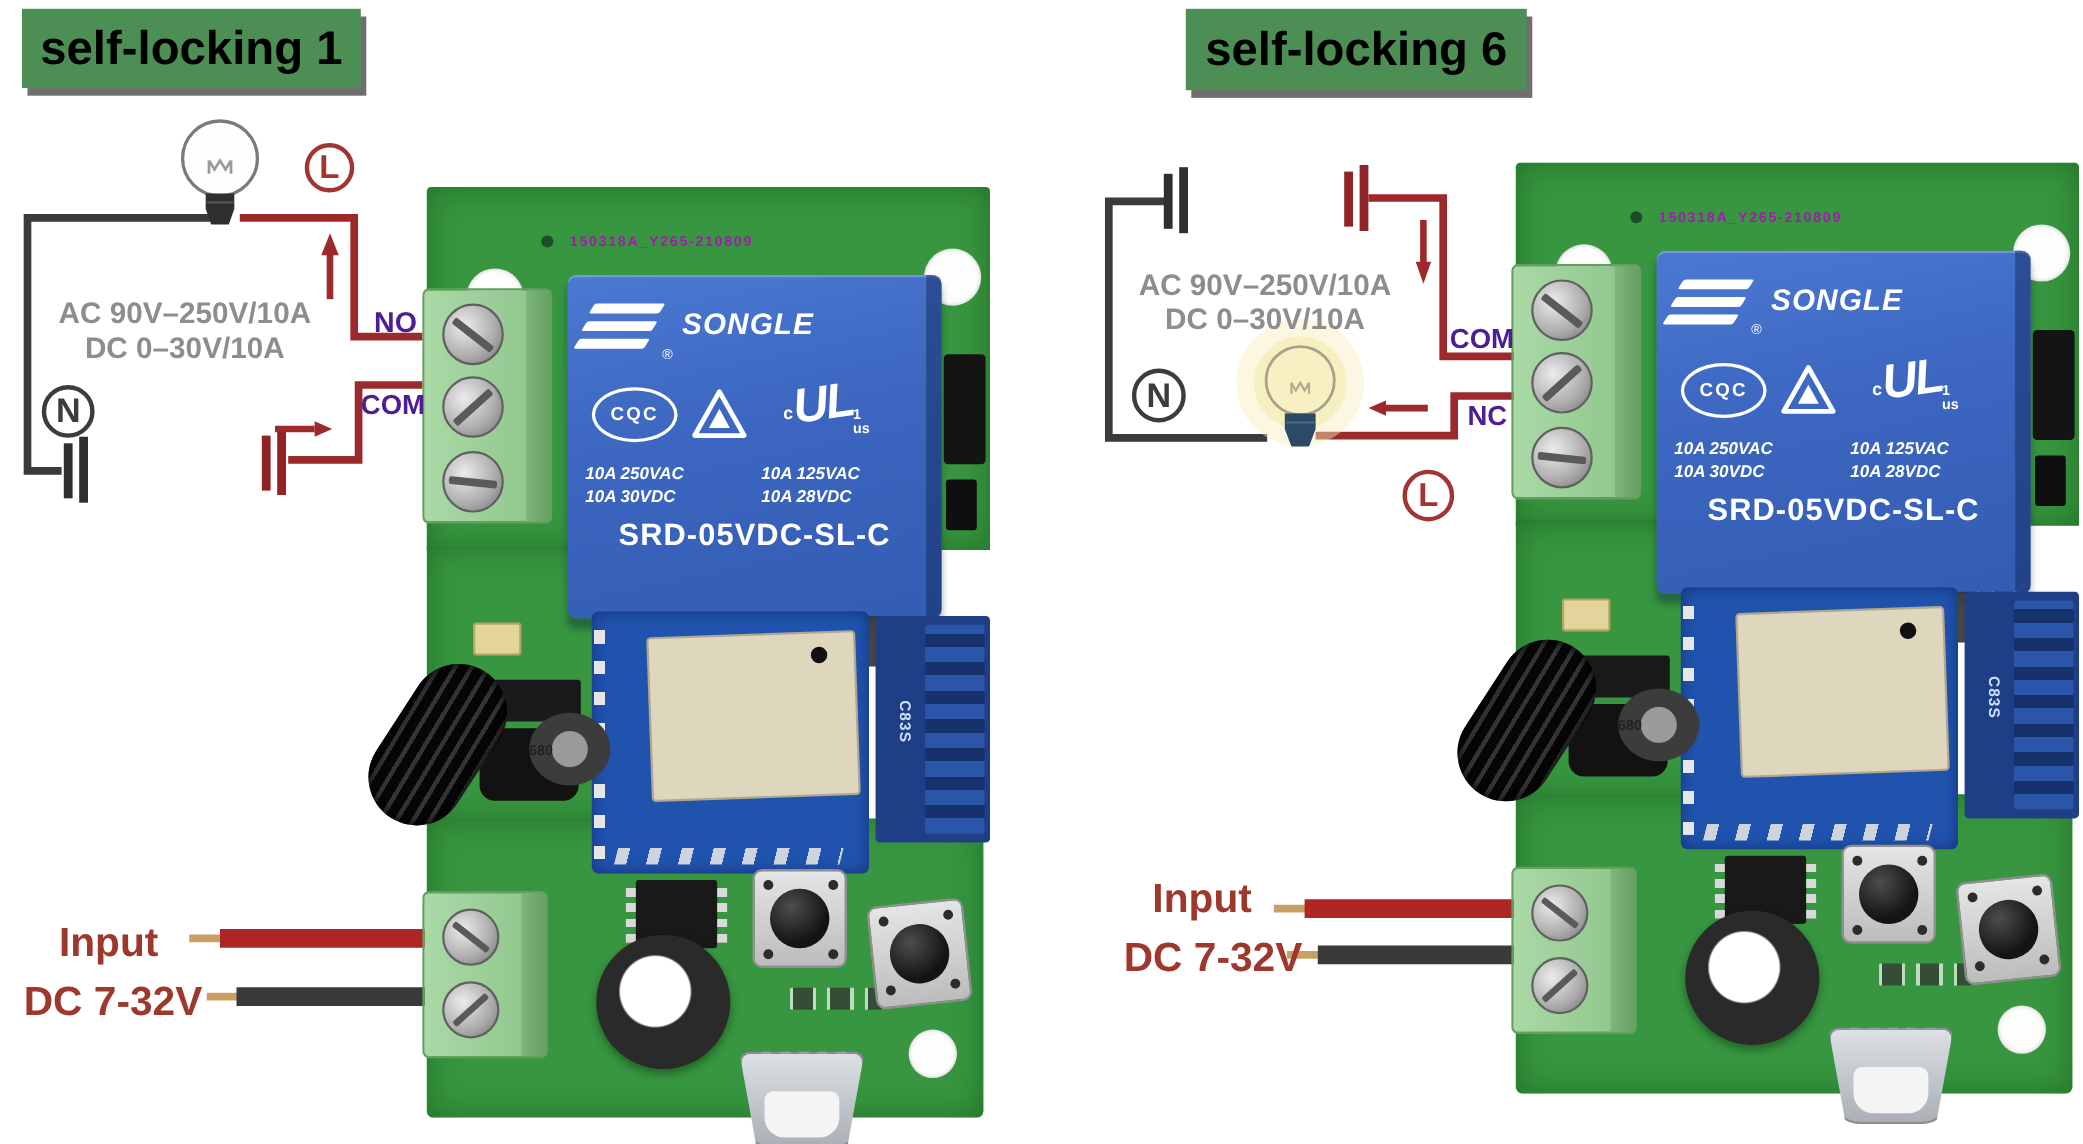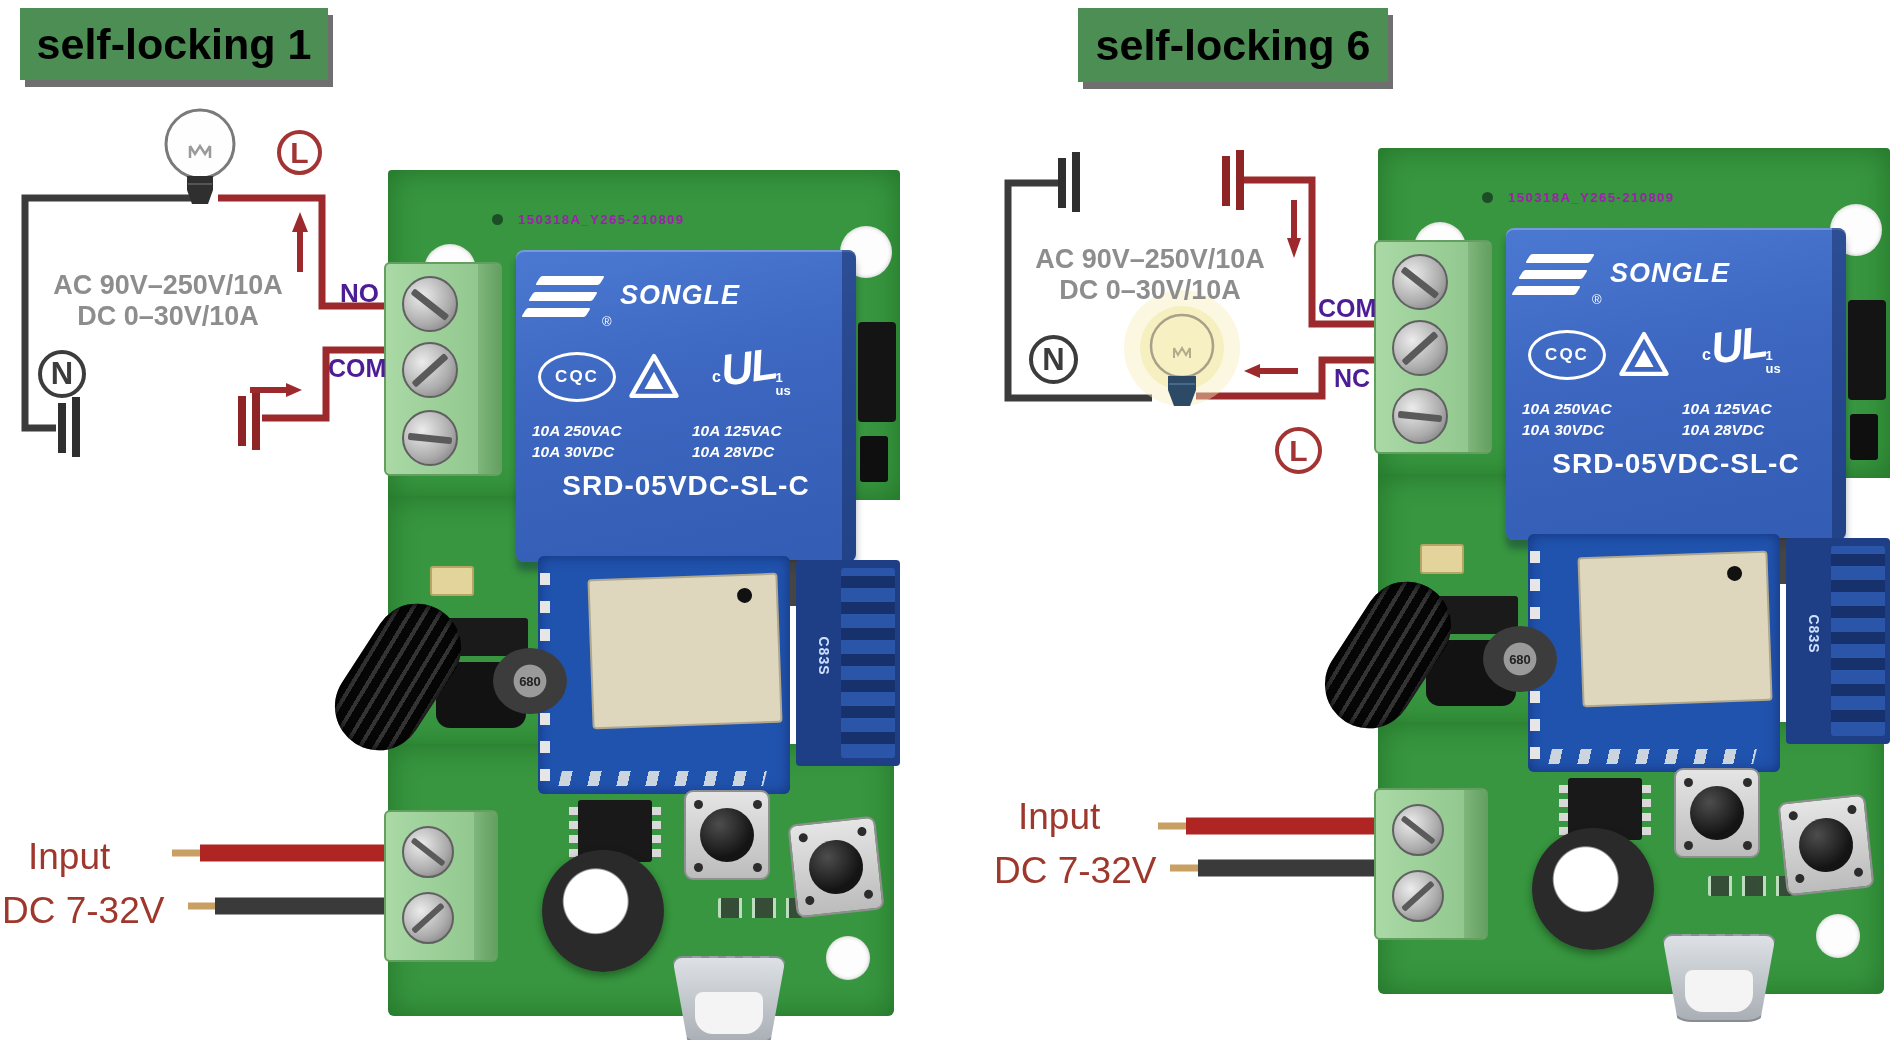--- a/index.html
+++ b/index.html
@@ -9,21 +9,21 @@
 
   
   .badge{display:flex;align-items:center;justify-content:center;background:#4d8e55;color:#000000;
          font-weight:bold;font-size:43px;box-shadow:5px 7px 0 #6f6f6f;z-index:3;}
   .circ{border-radius:50%;display:flex;align-items:center;justify-content:center;font-weight:bold;
         background:rgba(255,255,255,.0);z-index:3;}
   .circ.red{border:4px solid #a23434;color:#a23434;font-size:30px;}
   .circ.blk{border:4px solid #3c3c3c;color:#3c3c3c;font-size:31px;}
   .gray-text{color:#8d8d8d;font-weight:bold;font-size:27px;text-align:center;white-space:nowrap;z-index:3;}
   .blue-lbl{color:#4c1d95;font-weight:bold;font-size:26px;z-index:3;white-space:nowrap;}
-  .input-lbl{color:#9e382d;font-weight:normal;font-size:37px;text-align:left;white-space:nowrap;z-index:3;}
+  .input-lbl{color:#9e382d;font-weight:bold;font-size:37px;text-align:right;white-space:nowrap;z-index:3;}
   .wiring{left:0;top:0;z-index:1;}
 
   
   .board{width:515px;height:880px;z-index:2;}
   .pcb{background:#37963f;box-shadow:inset 0 0 30px rgba(0,55,5,.38);}
   .pcb-top{left:0;top:0;width:512px;height:330px;border-radius:4px 4px 0 0;}
   .pcb-mid{left:0;top:326px;width:396px;height:252px;}
   .pcb-bot{left:0;top:574px;width:506px;height:272px;border-radius:0 6px 6px 6px;}
   .hole{background:#fdfdfd;border-radius:50%;box-shadow:inset 0 0 4px rgba(0,0,0,.25);}
   .pinhole{left:104px;top:44px;width:11px;height:11px;background:#1d4d26;border-radius:50%;}
@@ -74,21 +74,21 @@
   .smd-row{background:repeating-linear-gradient(90deg,#e9f4e9 0 3px,#353535 3px 21px,#e9f4e9 21px 24px,rgba(0,0,0,0) 24px 34px);
            border-radius:2px;opacity:.92;}
   .rowA{left:166px;top:396px;width:122px;height:40px;}
   .rowB{left:296px;top:390px;width:170px;height:46px;}
   .rowC{left:330px;top:728px;width:84px;height:20px;opacity:.75;}
   .led-y{left:42px;top:396px;width:44px;height:30px;background:#e2d49a;border:2px solid #b7a565;border-radius:3px;}
   .blk-c{left:56px;top:448px;width:84px;height:38px;background:#1a1a1a;border-radius:3px;}
   .blk-d{left:48px;top:492px;width:90px;height:66px;background:#121212;border-radius:0 0 14px 14px;}
   .coil{left:-34px;top:428px;width:88px;height:158px;transform:rotate(33deg);border-radius:44px;
         background:repeating-linear-gradient(88deg,#060606 0 9px,#343434 9px 13px);box-shadow:inset 0 0 12px #000;}
-  .inductor{left:105px;top:478px;width:74px;height:66px;border-radius:50%;display:flex;align-items:center;justify-content:center;
+  .inductor{left:93px;top:478px;width:74px;height:66px;border-radius:50%;display:flex;align-items:center;
             background:radial-gradient(circle,#9a9a9a 0 32%,#3c3c3c 34% 100%);}
   .inductor span{position:static;color:#222;font-weight:bold;font-size:13px;}
   .wifi{left:150px;top:386px;width:252px;height:238px;background:#2053ae;border-radius:6px;box-shadow:inset 0 0 14px rgba(0,0,40,.4);}
   .wifi-pins-left{left:2px;top:10px;width:10px;height:215px;
         background:repeating-linear-gradient(0deg,#e6e6e6 0 12px,rgba(0,0,0,0) 12px 28px);}
   .shield{left:52px;top:20px;width:190px;height:150px;background:#ded7bd;border:2px solid #b0a88e;border-radius:4px;transform:rotate(-2deg);}
   .shield .dot{right:24px;top:12px;width:15px;height:15px;background:#111;border-radius:50%;}
   .wifi-pins-bottom{left:22px;bottom:8px;width:205px;height:15px;transform:skewX(-14deg);
         background:repeating-linear-gradient(90deg,#ccd5de 0 11px,rgba(0,0,0,0) 11px 29px);}
   .ant{left:408px;top:390px;width:104px;height:206px;background:#1e3f85;border-radius:4px;}

